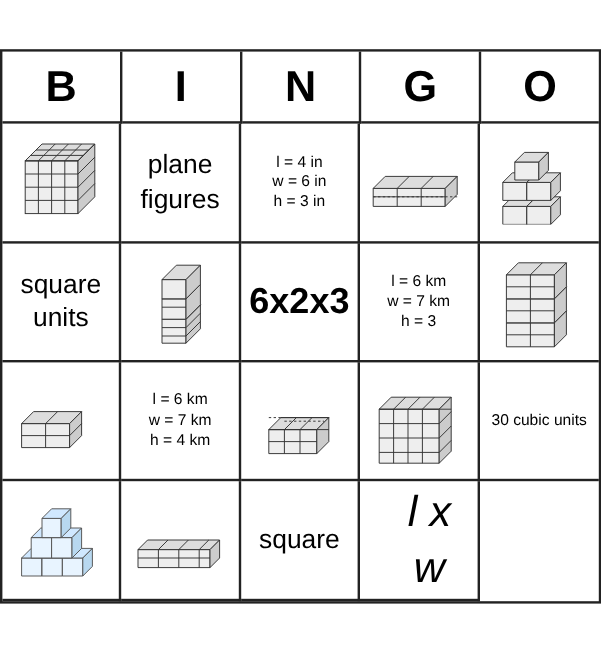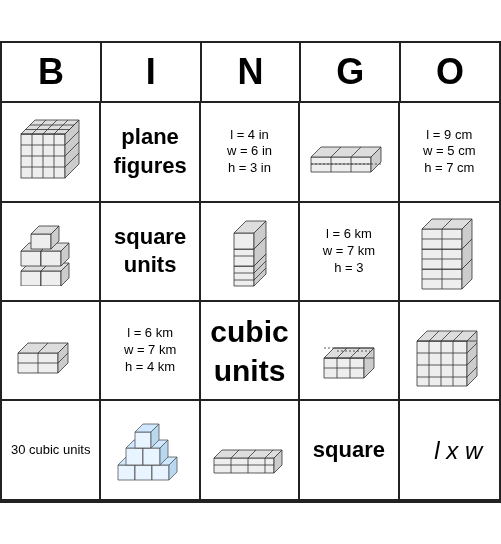--- a/index.html
+++ b/index.html
@@ -54,28 +54,28 @@
       border-right: none;
     }
     .bingo-cell:nth-child(n+21) {
       border-bottom: none;
     }
     .bingo-cell svg {
       display: block;
     }
     .big-text {
       font-size: 22px;
-      font-weight: bold;
+      font-weight: normal;
     }
     .xl-text {
       font-size: 30px;
       font-weight: bold;
     }
     .lxw-text {
-      font-size: 24px;
+      font-size: 36px;
       font-style: italic;
       margin-left: 18px;
     }
     
   </style>
 </head>
 <body>
 
 <div class="bingo-card">
   <div class="bingo-header">
@@ -146,25 +146,20 @@
           <line x1="25" y1="35" x2="25" y2="50" stroke="#333"></line>
           <line x1="45" y1="35" x2="45" y2="50" stroke="#333"></line>
 
           <line x1="25" y1="35" x2="35" y2="25" stroke="#333"></line>
           <line x1="45" y1="35" x2="55" y2="25" stroke="#333"></line>
           <line x1="5" y1="42" x2="75" y2="42" stroke="#333" stroke-dasharray="2,2"></line>
         </g>
       </svg>
     </div>
 
-    <div class="bingo-cell">
-      <span style="white-space:pre-line">l = 9 cm
-w = 5 cm
-h = 7 cm</span>
-    </div>
 
     <div class="bingo-cell">
       <svg width="70" height="70" viewBox="0 0 70 70">
         <g stroke="#333" stroke-width="0.8" fill="none">
 
           <polygon points="5,55 25,55 25,70 5,70" fill="#eee" stroke="#333"></polygon>
           <polygon points="5,55 25,55 33,47 13,47" fill="#ddd" stroke="#333"></polygon>
           <polygon points="25,55 33,47 33,62 25,70" fill="#ccc" stroke="#333"></polygon>
 
           <polygon points="25,55 45,55 45,70 25,70" fill="#eee" stroke="#333"></polygon>
@@ -209,20 +204,23 @@
           <line x1="20" y1="45" x2="40" y2="45" stroke="#333"></line>
 
           <polygon points="20,22 40,22 40,38 20,38" fill="#eee" stroke="#333"></polygon>
           <polygon points="20,22 40,22 52,10 32,10" fill="#ddd" stroke="#333"></polygon>
           <polygon points="40,22 52,10 52,26 40,38" fill="#ccc" stroke="#333"></polygon>
         </g>
       </svg>
     </div>
 
 
+    <div class="bingo-cell">
+      <span class="xl-text">6x2x3</span>
+    </div>
 
     <div class="bingo-cell">
       <span style="white-space:pre-line">l = 6 km
 w = 7 km
 h = 3</span>
     </div>
 
 
     <div class="bingo-cell">
       <svg width="70" height="85" viewBox="0 0 70 85">
@@ -266,23 +264,20 @@
         </g>
       </svg>
     </div>
 
     <div class="bingo-cell">
       <span style="white-space:pre-line">l = 6 km
 w = 7 km
 h = 4 km</span>
     </div>
 
-    <div class="bingo-cell">
-      <span class="xl-text">cubic units</span>
-    </div>
 
     <div class="bingo-cell">
       <svg width="70" height="65" viewBox="0 0 70 65">
         <g stroke="#333" stroke-width="0.8" fill="none">
 
           <polygon points="10,40 50,40 50,60 10,60" fill="#eee" stroke="#333"></polygon>
           <polygon points="10,40 50,40 60,30 20,30" fill="#ddd" stroke="#333"></polygon>
           <polygon points="50,40 60,30 60,50 50,60" fill="#ccc" stroke="#333"></polygon>
 
           <line x1="23" y1="40" x2="33" y2="30" stroke="#333"></line>

